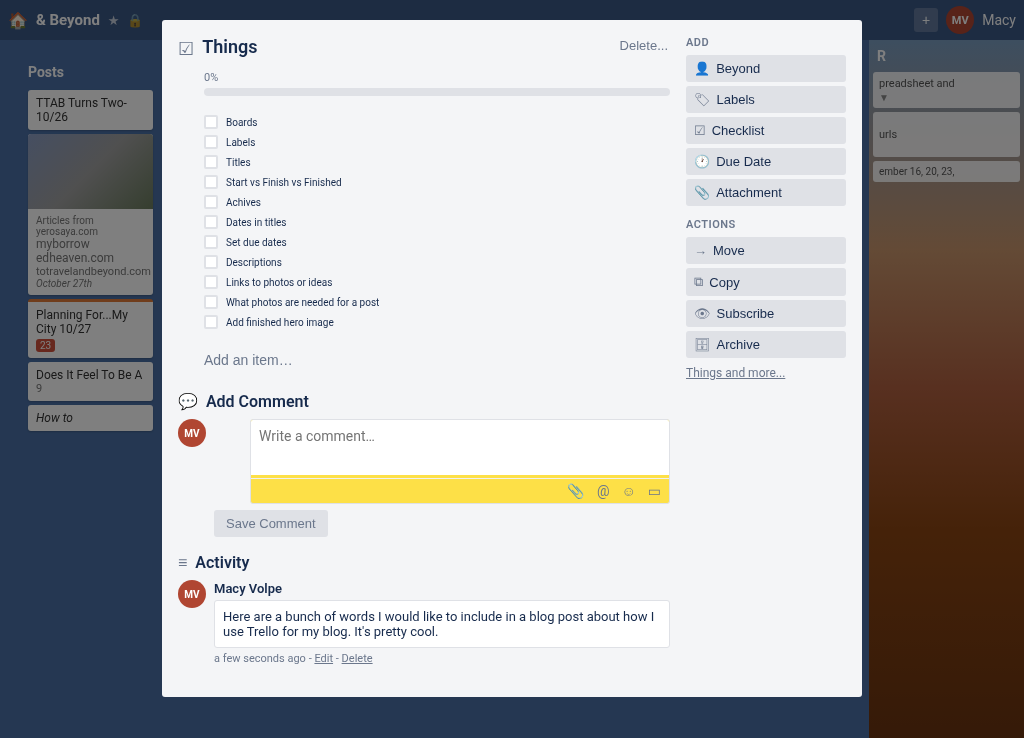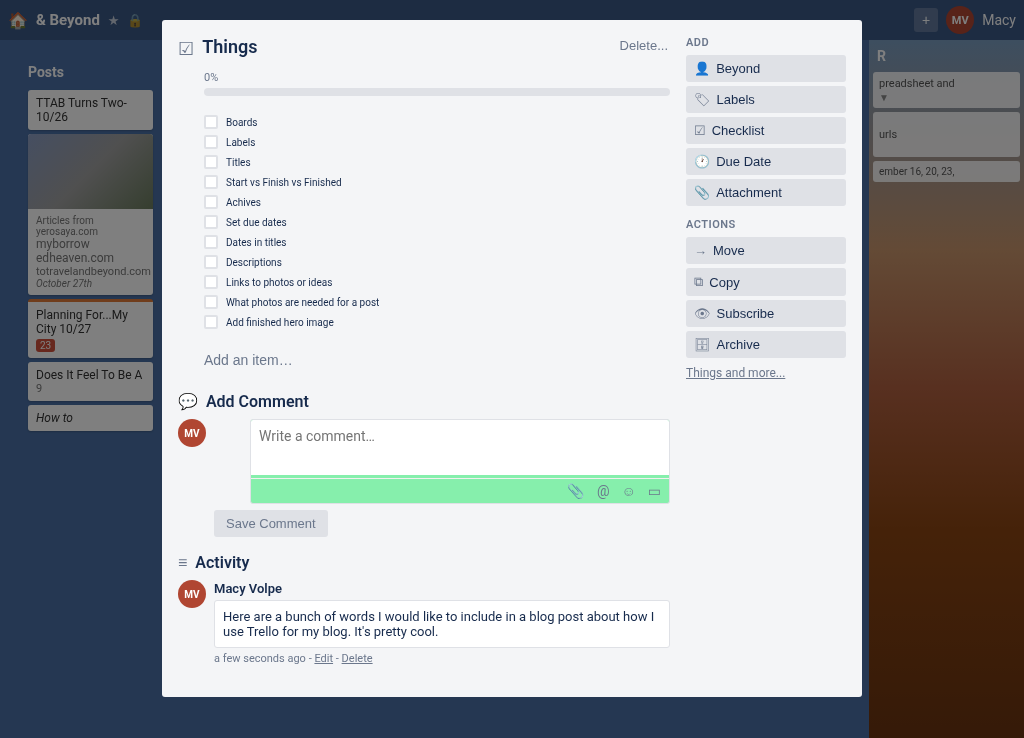--- a/index.html
+++ b/index.html
@@ -247,21 +247,21 @@
       color: #6b778c;
       font-size: 14px;
       cursor: pointer;
     }
 
     
     .comment-box {
       margin-left: 36px;
       border: 1px solid #dfe1e6;
       border-radius: 3px;
-      background: #86efac;
+      background: #fde047;
       overflow: hidden;
     }
     .comment-box-textarea {
       width: 100%;
       border: none;
       padding: 8px;
       font-size: 14px;
       color: #6b778c;
       resize: none;
       height: 55px;
@@ -481,25 +481,25 @@
           <div class="checklist-item">
             <div class="checklist-checkbox"></div>
             <span class="checklist-text">Start vs Finish vs Finished</span>
           </div>
           <div class="checklist-item">
             <div class="checklist-checkbox"></div>
             <span class="checklist-text">Achives</span>
           </div>
           <div class="checklist-item">
             <div class="checklist-checkbox"></div>
+            <span class="checklist-text">Dates in titles</span>
+          </div>
+          <div class="checklist-item">
+            <div class="checklist-checkbox"></div>
             <span class="checklist-text">Set due dates</span>
-          </div>
-          <div class="checklist-item">
-            <div class="checklist-checkbox"></div>
-            <span class="checklist-text">Dates in titles</span>
           </div>
           <div class="checklist-item">
             <div class="checklist-checkbox"></div>
             <span class="checklist-text">Descriptions</span>
           </div>
           <div class="checklist-item">
             <div class="checklist-checkbox"></div>
             <span class="checklist-text">Links to photos or ideas</span>
           </div>
           <div class="checklist-item">

